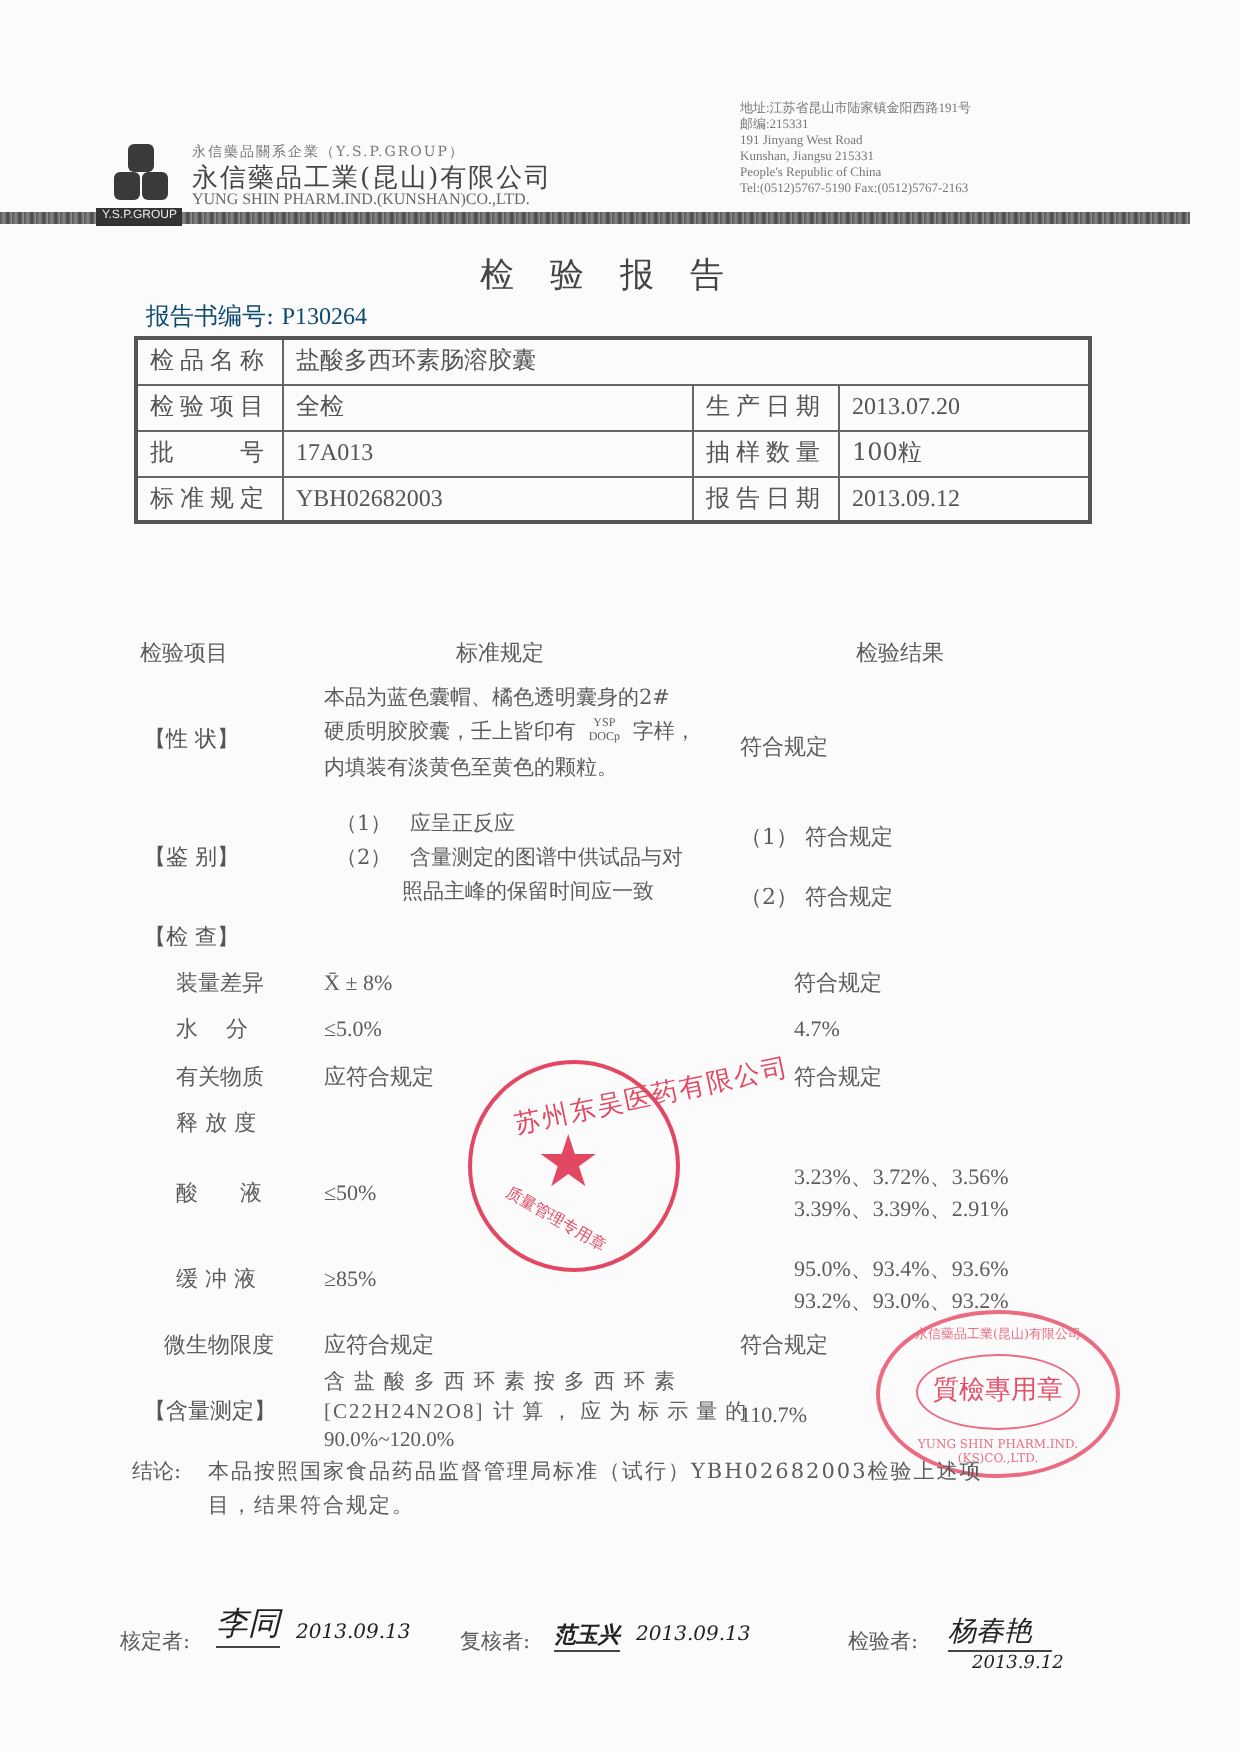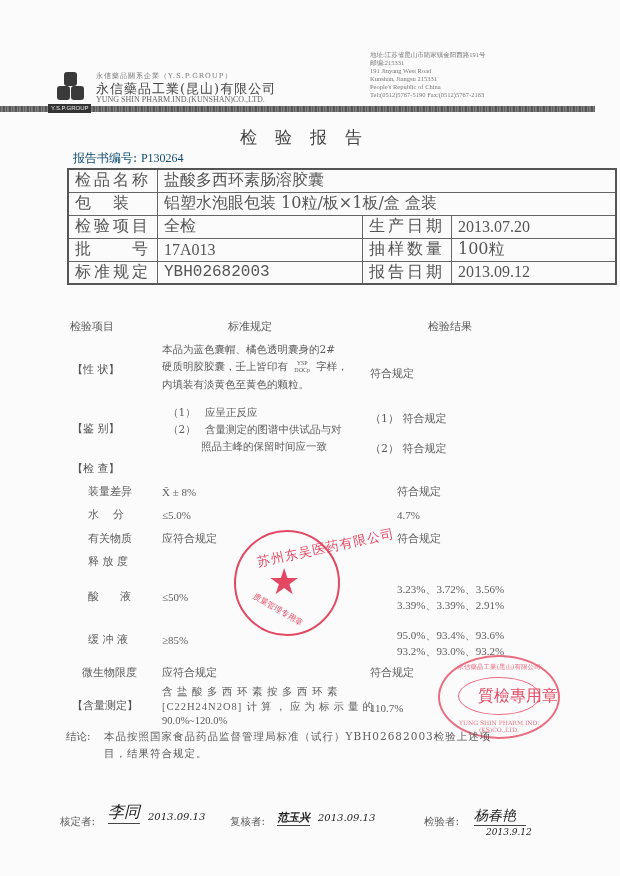--- a/index.html
+++ b/index.html
@@ -15,41 +15,41 @@
   .co-line3 { left: 96px; top: 95px; font-size: 8px; color: #666; white-space: nowrap; font-family: "Liberation Serif", serif; }
   .addr { left: 370px; top: 51px; font-size: 6.5px; line-height: 8px; color: #777; white-space: nowrap; font-family: "Liberation Serif", serif; }
   .bar { left: 0; top: 106px; width: 595px; height: 6px;
          background: repeating-linear-gradient(90deg, #555 0px, #888 2px, #444 4px, #999 6px); }
   .bar-tag { left: 48px; top: 104px; height: 9px; background: #333; color: #eee; font-size: 6px; padding: 1px 3px; font-family: "Liberation Sans", sans-serif; }
 
   .title { left: 0; width: 620px; top: 126px; text-align: center; font-size: 17px; letter-spacing: 18px; color: #444; }
   .report-no { left: 73px; top: 150px; font-size: 12px; color: #0c4a6e; }
 
   
-  table.info { position: absolute; left: 67px; top: 168px; width: 550px; border-collapse: collapse; font-size: 16px; color: #555; }
+  table.info { position: absolute; left: 67px; top: 168px; width: 479px; border-collapse: collapse; font-size: 12px; color: #555; }
   table.info td { border: 1px solid #666; height: 23px; padding: 0 6px; white-space: nowrap; }
   table.info td.lbl { width: 70px; letter-spacing: 3px; text-align: justify; text-align-last: justify; }
   table.info td.lbl2 { width: 66px; letter-spacing: 3px; text-align-last: justify; }
   table.info tr:first-child td { border-top: 2px solid #555; }
   table.info tr:last-child td { border-bottom: 2px solid #555; }
   table.info td:first-child { border-left: 2px solid #555; }
   table.info td:last-child { border-right: 2px solid #555; }
 
   .txt { font-size: 11px; color: #5c5c5c; white-space: nowrap; line-height: 16px; }
   .small { font-size: 10.5px; }
   .section { font-weight: normal; color: #555; }
 
   
   .stamp-round { left: 234px; top: 530px; width: 106px; height: 106px; border: 2.5px solid #e0304e; border-radius: 50%; opacity: 0.88; }
   .stamp-round .ring-text { position: absolute; left: 20px; top: 7px; font-size: 13px; color: #e0304e; transform: rotate(-12deg); letter-spacing: 1px; white-space: nowrap; }
   .stamp-round .star { position: absolute; left: 32px; top: 32px; font-size: 36px; color: #e0304e; line-height: 36px; }
   .stamp-round .sub-text { position: absolute; left: 14px; top: 72px; font-size: 8px; color: #e0304e; transform: rotate(30deg); white-space: nowrap; }
   .stamp-oval { left: 438px; top: 655px; width: 122px; height: 84px; border: 2.5px solid #e8546c; border-radius: 50%; opacity: 0.85; }
   .stamp-oval .inner { position: absolute; left: 18px; top: 20px; width: 82px; height: 38px; border: 1.5px solid #e8546c; border-radius: 50%; }
-  .stamp-oval .main { position: absolute; left: 0; width: 100%; top: 29px; text-align: right; font-size: 16px; color: #e0304e; }
+  .stamp-oval .main { position: absolute; left: 0; width: 100%; top: 29px; text-align: center; font-size: 13px; color: #e0304e; }
   .stamp-oval .top { position: absolute; left: 0; width: 100%; top: 6px; text-align: center; font-size: 6.5px; color: #e8546c; }
   .stamp-oval .bot { position: absolute; left: 0; width: 100%; top: 62px; text-align: center; font-size: 6px; color: #e8546c; }
 
   .sig { font-family: "DejaVu Serif", serif; color: #222; font-style: italic; white-space: nowrap; }
   .sig-line { border-bottom: 1px solid #444; }
 </style>
 </head>
 <body>
 
 <div class="abs logo">
@@ -77,38 +77,34 @@
   <span style="font-family:'Liberation Serif',serif;">P130264</span>
 </div>
 
 <table class="info">
   <tbody>
       <tr>
     <td class="lbl">检品名称</td>
     <td colspan="3">盐酸多西环素肠溶胶囊</td>
   </tr>
   <tr>
-    <td class="lbl" style="letter-spacing:22px;">包装</td>
-    <td colspan="3">铝塑水泡眼包装  10粒/板×1板/盒  盒装</td>
-  </tr>
-  <tr>
     <td class="lbl">检验项目</td>
     <td style="width:205px;">全检</td>
     <td class="lbl2">生产日期</td>
     <td style="font-family:'Liberation Serif',serif;">2013.07.20</td>
   </tr>
   <tr>
     <td class="lbl">批号</td>
     <td style="font-family:'Liberation Serif',serif;">17A013</td>
     <td class="lbl2">抽样数量</td>
     <td>100粒</td>
   </tr>
   <tr>
     <td class="lbl">标准规定</td>
-    <td style="font-family:Liberation Mono, monospace;">YBH02682003</td>
+    <td style="font-family:Liberation Serif, serif;">YBH02682003</td>
     <td class="lbl2">报告日期</td>
     <td style="font-family:'Liberation Serif',serif;">2013.09.12</td>
   </tr>
 </tbody>
   </table>
 
 <div class="abs txt" style="left:70px;top:319px;">检验项目</div>
 <div class="abs txt" style="left:228px;top:319px;">标准规定</div>
 <div class="abs txt" style="left:428px;top:319px;">检验结果</div>
 

